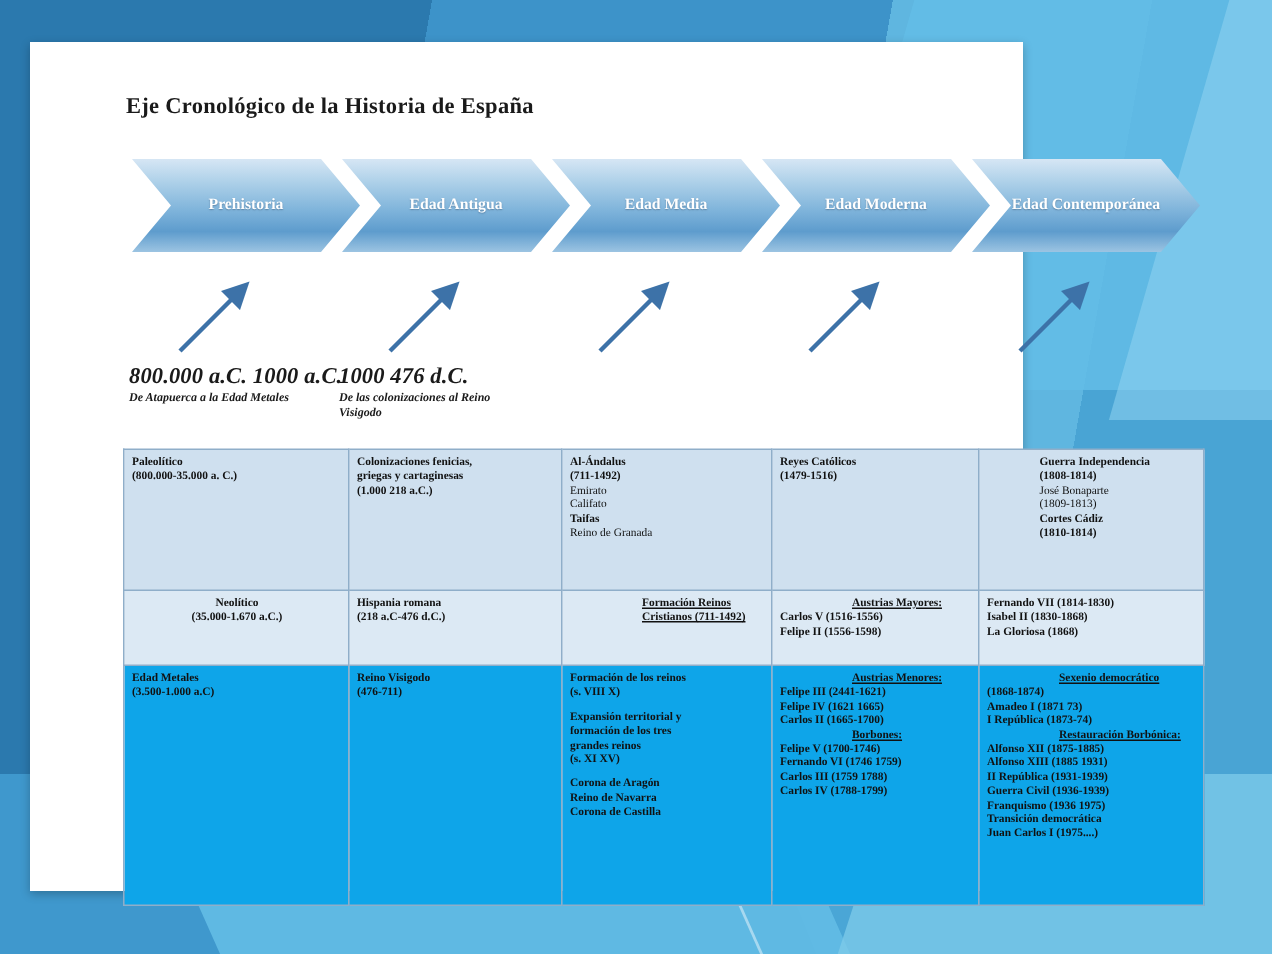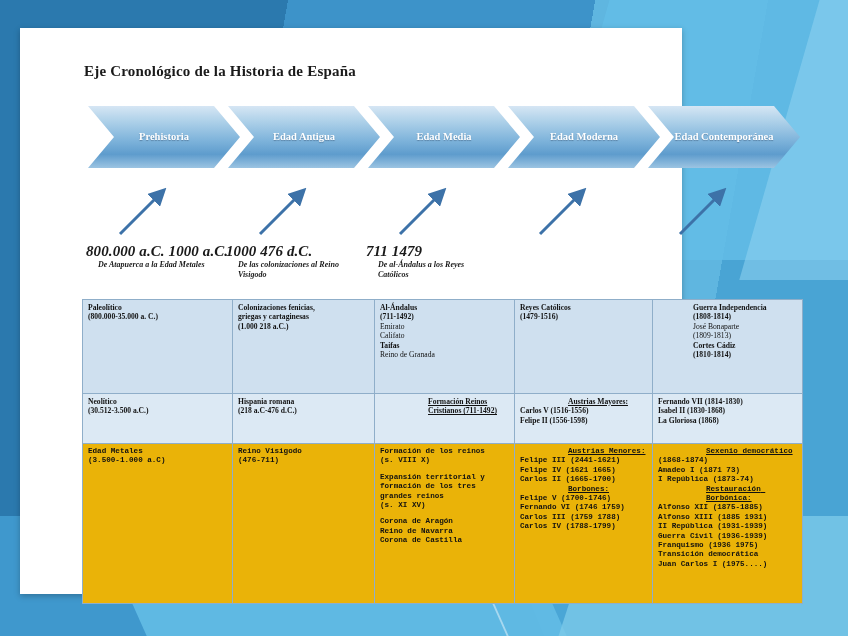--- a/index.html
+++ b/index.html
@@ -49,29 +49,29 @@
   .chev.c2{left:280px;width:152px;}
   .chev.c3{left:420px;width:152px;}
   .chev.c4{left:560px;width:152px;}
 
   
   .arrow{position:absolute;width:54px;height:52px;}
   .arrow svg{display:block;}
   .cap{position:absolute;width:165px;}
   .cap .cap-date{font-size:15px;font-weight:bold;font-style:italic;color:#1a1a1a;
     white-space:nowrap;letter-spacing:.1px;}
-  .cap .cap-desc{font-size:8px;font-style:italic;font-weight:bold;color:#1a1a1a;line-height:10px;margin-left:12px;}
+  .cap .cap-desc{font-size:8px;font-style:italic;font-weight:bold;color:#1a1a1a;line-height:10px;}
 
   
   .tbl{position:absolute;left:62px;top:271px;width:680px;
     border-collapse:collapse;table-layout:fixed;}
   .tbl td{border:1px solid #8faec9;vertical-align:top;padding:3px 4px 4px 5px;
     font-size:7.6px;line-height:9.4px;color:#111;font-family:"Liberation Serif",serif;}
   .tbl td.shade-a{background:#cfe0ef;}
-  .tbl td.shade-b{background:#eab308;font-family:Liberation Mono, monospace;}
+  .tbl td.shade-b{background:#0ea5e9;}
   .tbl td.shade-c{background:#dce9f4;}
   .tbl .ln{display:block;white-space:pre-wrap;}
   .tbl .b{font-weight:bold;}
   .tbl .u{font-weight:bold;text-decoration:underline;padding-left:48px;}
   .tbl .gap{display:block;height:7px;}
   col.c1{width:150px;} col.c2{width:142px;} col.c3{width:140px;}
   col.c4{width:138px;} col.c5{width:150px;}
 </style>
 </head>
 <body>
@@ -141,24 +141,20 @@
   </div>
 
   <div class="cap" style="left:66px;top:215px;">
     <div class="cap-date">800.000 a.C. 1000 a.C.</div>
     <div class="cap-desc">De Atapuerca a la Edad Metales</div>
   </div>
   <div class="cap" style="left:206px;top:215px;width:120px;">
     <div class="cap-date">1000 476 d.C.</div>
     <div class="cap-desc">De las colonizaciones al Reino Visigodo</div>
   </div>
-  <div class="cap" style="left:346px;top:215px;width:120px;">
-    <div class="cap-date">711 1479</div>
-    <div class="cap-desc">De al-Ándalus a los Reyes Católicos</div>
-  </div>
 
   <table class="tbl">
     <colgroup>
         <col class="c1">
         <col class="c2">
         <col class="c3">
         <col class="c4">
         <col class="c5">
       </colgroup>
     <tbody id="tbl-body">
@@ -187,23 +183,23 @@
           <td class="shade-a" style="height: 86px; padding-left: 40px;">
             <span class="ln b">Guerra Independencia</span>
             <span class="ln b">(1808-1814)</span>
             <span class="ln ">José Bonaparte</span>
             <span class="ln ">(1809-1813)</span>
             <span class="ln b">Cortes Cádiz</span>
             <span class="ln b">(1810-1814)</span>
           </td>
         </tr>
         <tr>
-          <td class="shade-c" style="height: 42px;">
+          <td class="shade-c" style="height: 42px; text-align: center;">
             <span class="ln b">Neolítico</span>
-            <span class="ln b">(30.512-3.500 a.C.)</span>
+            <span class="ln b">(35.000-1.670 a.C.)</span>
           </td>
           <td class="shade-c" style="height: 42px;">
             <span class="ln b">Hispania romana</span>
             <span class="ln b">(218 a.C-476 d.C.)</span>
           </td>
           <td class="shade-c" style="height: 42px;">
             <span class="ln u">Formación Reinos</span>
             <span class="ln u">Cristianos (711-1492)</span>
           </td>
           <td class="shade-c" style="height: 42px;">

